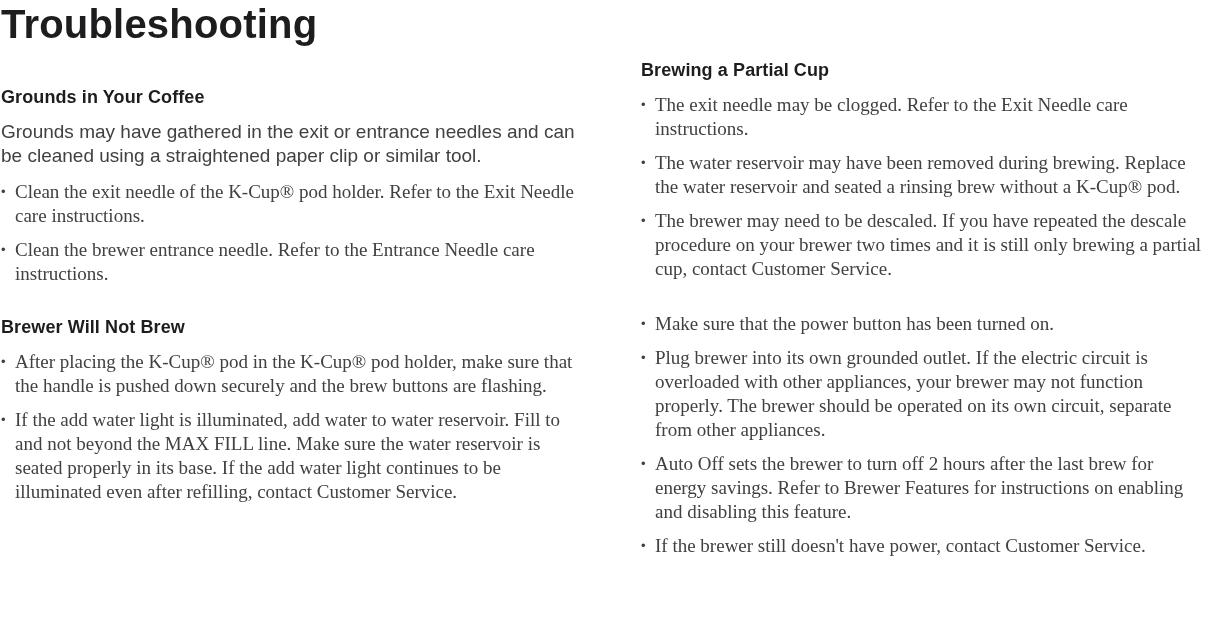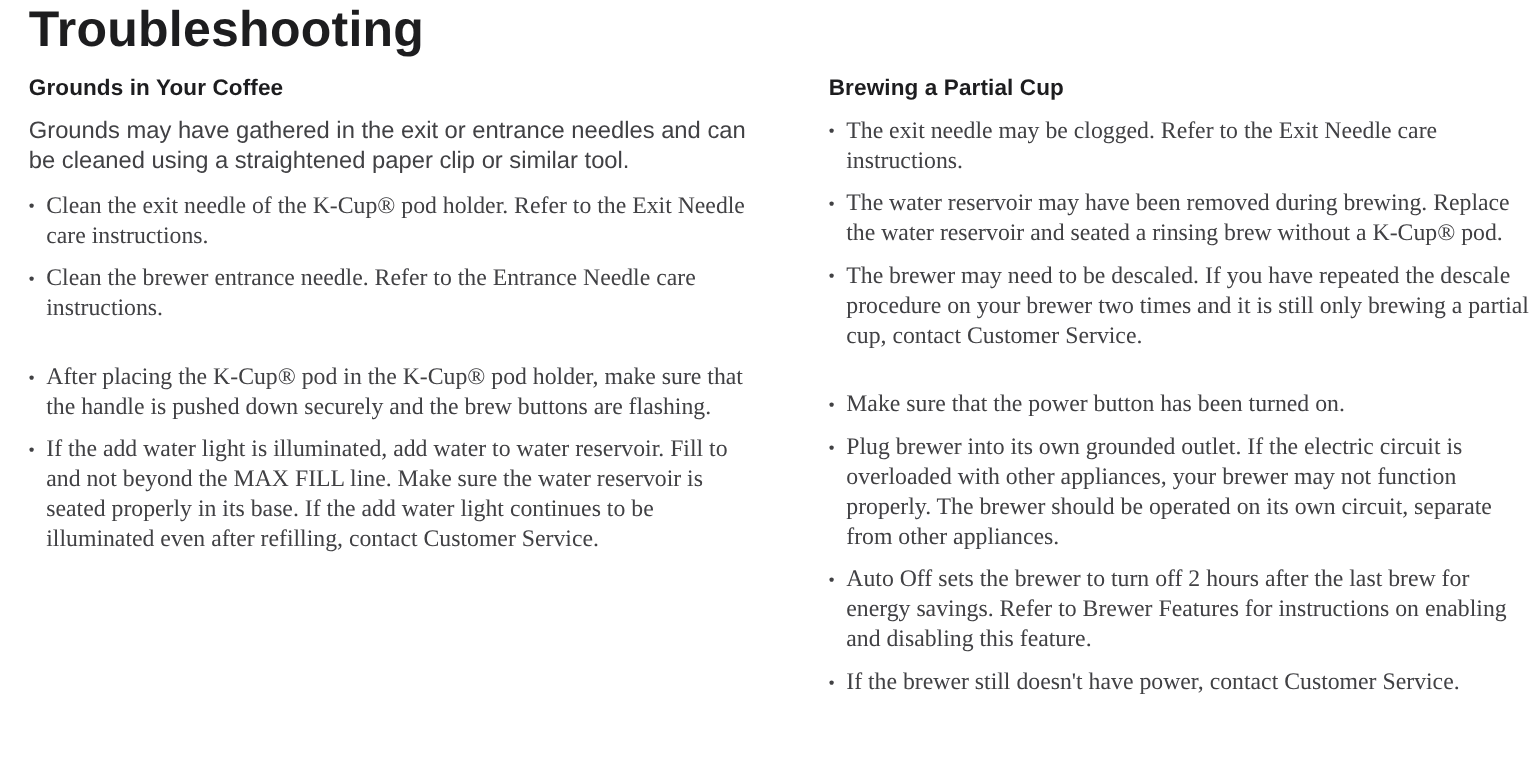--- a/index.html
+++ b/index.html
@@ -6,38 +6,38 @@
   html, body {
     width: 1228px;
     height: 627px;
     background: #ffffff;
     font-family: "Liberation Sans", "DejaVu Sans", sans-serif;
     overflow: hidden;
   }
   .page {
     width: 1076px;
     height: 627px;
-    padding: 2px 8px 0 23px;
+    padding: 2px 8px 0 1px;
   }
   .page-title {
     font-size: 40px;
     font-weight: 700;
     color: #1d1d1f;
     letter-spacing: 0.2px;
     line-height: 1.1;
     margin-bottom: 14px;
   }
   .columns {
     display: flex;
     gap: 62px;
   }
   .col {
     flex: 0 0 auto;
   }
-  .col-left  { width: 578px; }
+  .col-left  { width: 578px; margin-top: 27px; }
   .col-right { width: 568px; }
   .section { margin-bottom: 31px; }
   .section:last-child { margin-bottom: 0; }
   .section-heading {
     font-size: 18px;
     font-weight: 700;
     color: #1d1d1f;
     letter-spacing: 0.1px;
     margin-bottom: 12px;
   }
@@ -89,20 +89,21 @@
             <span class="bullet-text">Clean the exit needle of the K-Cup® pod holder. Refer to the Exit Needle care instructions.</span>
           </li>
           <li>
             <span class="bullet-dot">•</span>
             <span class="bullet-text">Clean the brewer entrance needle. Refer to the Entrance Needle care instructions.</span>
           </li>
         </ul>
       </div>
 
       <div class="section">
+        <h2 class="section-heading">Brewer Will Not Brew</h2>
         <ul class="bullets">
           <li>
             <span class="bullet-dot">•</span>
             <span class="bullet-text">After placing the K-Cup® pod in the K-Cup® pod holder, make sure that the handle is pushed down securely and the brew buttons are flashing.</span>
           </li>
           <li>
             <span class="bullet-dot">•</span>
             <span class="bullet-text">If the add water light is illuminated, add water to water reservoir. Fill to and not beyond the MAX FILL line. Make sure the water reservoir is seated properly in its base. If the add water light continues to be illuminated even after refilling, contact Customer Service.</span>
           </li>
         </ul>

